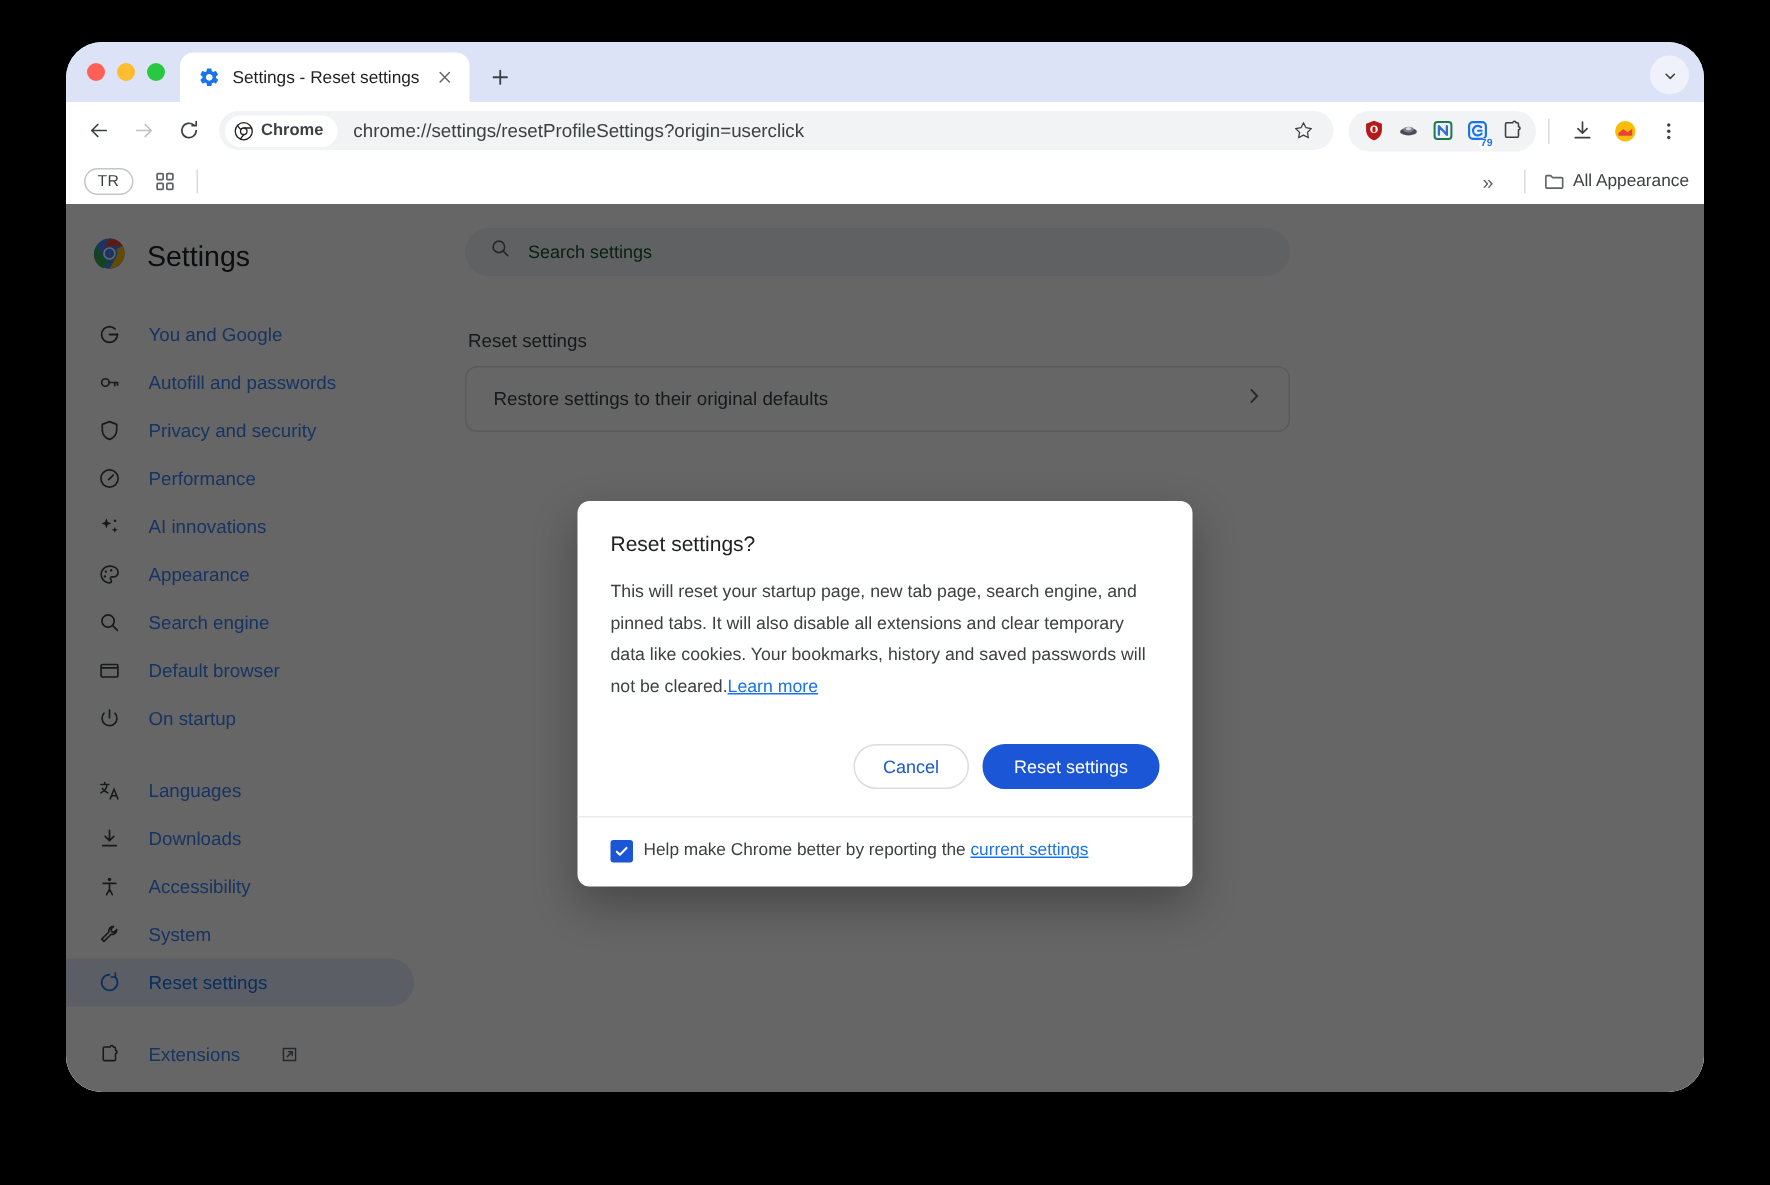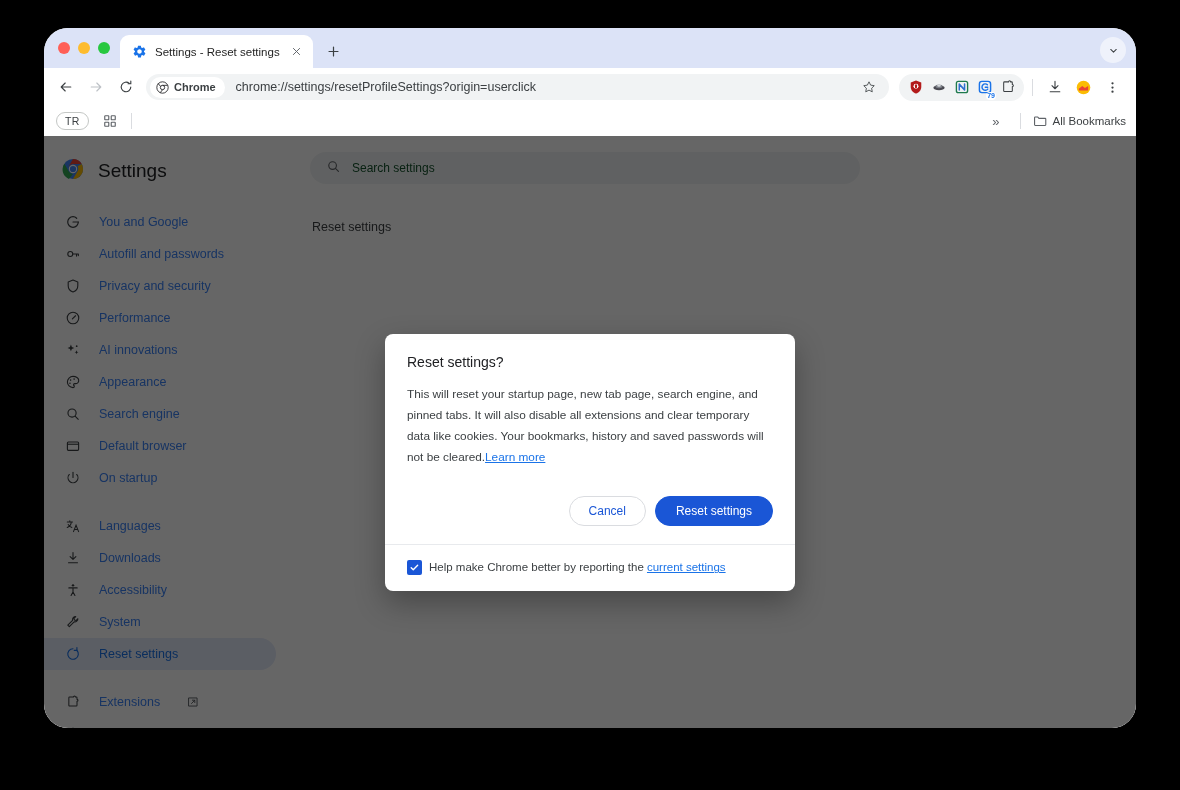--- a/index.html
+++ b/index.html
@@ -509,21 +509,21 @@
       </svg>
     </span>
     <span class="bm-div"></span>
     <span class="bm-spacer"></span>
     <span class="bm-overflow">»</span>
     <span class="bm-div"></span>
     <span class="bm-all">
       <svg viewBox="0 0 16 16" width="14" height="14" fill="none" stroke="#5f6368" stroke-width="1.25" stroke-linejoin="round">
         <path d="M1.8 12.4V4.2c0-.4.3-.7.7-.7h3l1.3 1.5h7.1c.4 0 .7.3.7.7v6.7c0 .4-.3.7-.7.7H2.5c-.4 0-.7-.3-.7-.7z"></path>
       </svg>
-      <span>All Bookmarks</span>
+      <span>All Appearance</span>
     </span>
   </div>
 
   <div class="page">
     <div class="settings-root">
 
       <div class="sidebar">
         <div class="settings-head">
           <span>
             <svg viewBox="0 0 24 24" width="22" height="22">
@@ -708,20 +708,28 @@
             <svg viewBox="0 0 20 20" width="15" height="15" fill="none" stroke="#5f6368" stroke-width="1.5" stroke-linecap="round">
               <circle cx="8.8" cy="8.8" r="5.1"></circle>
               <path d="M12.6 12.6l4 4"></path>
             </svg>
           </span>
           <span class="search-ph">Search settings</span>
         </div>
 
         <div class="section-title">Reset settings</div>
 
+        <div class="card">
+          <span class="card-label">Restore settings to their original defaults</span>
+          <span>
+            <svg viewBox="0 0 16 16" width="14" height="14" fill="none" stroke="#5f6368" stroke-width="1.4" stroke-linecap="round" stroke-linejoin="round">
+              <path d="M6 3.4l4.4 4.6L6 12.6"></path>
+            </svg>
+          </span>
+        </div>
       </div>
     </div>
 
     <div class="backdrop"></div>
   </div>
 </div>
 
 <div class="dialog">
   <div class="dlg-body">
     <div class="dlg-title">Reset settings?</div>

